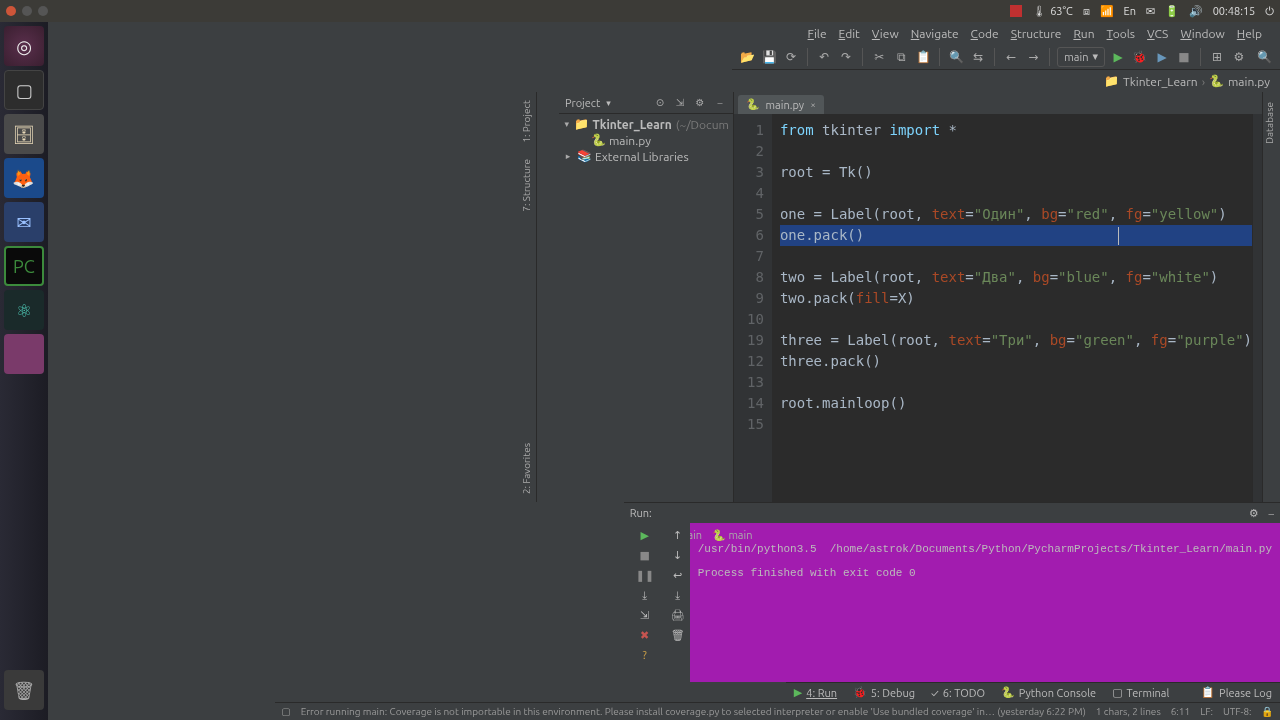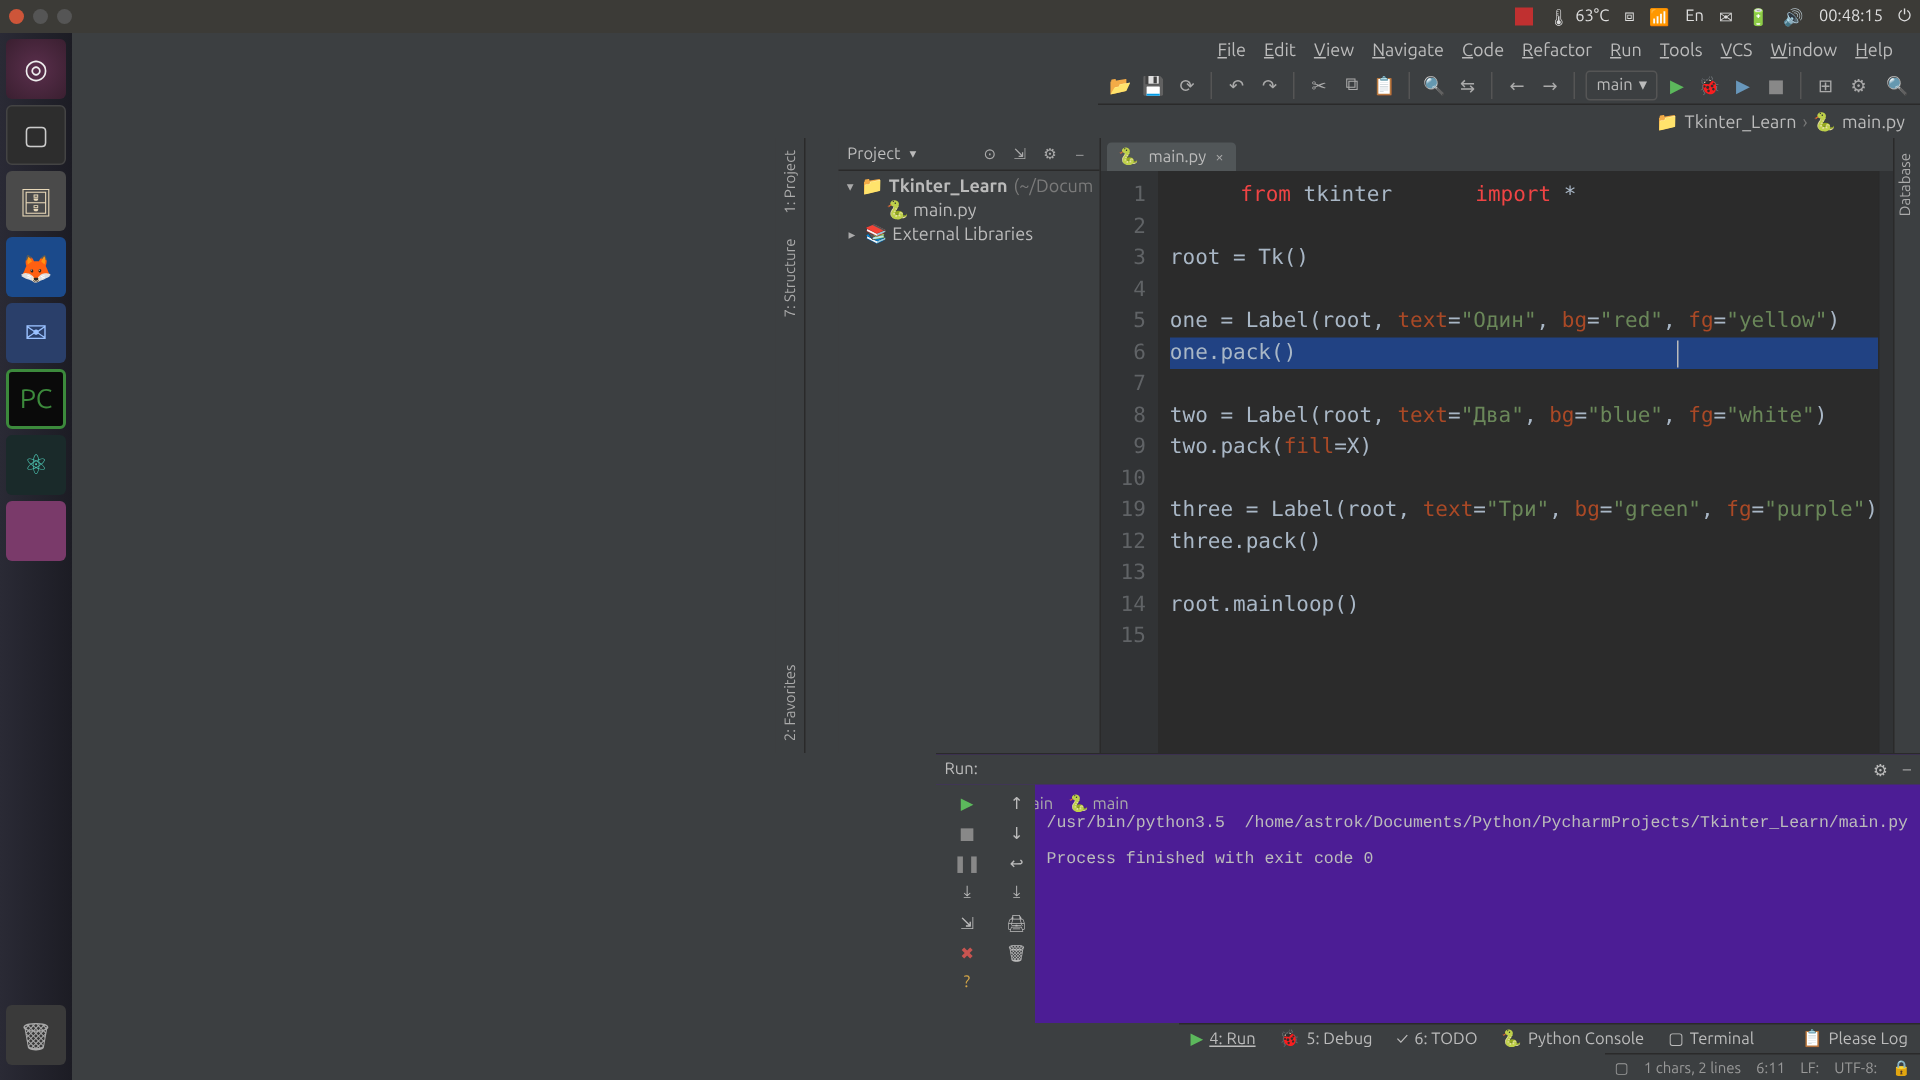--- a/index.html
+++ b/index.html
@@ -198,21 +198,21 @@
   position: relative;
   white-space: pre;
 }
 .code .line { height: 21px; position: relative; }
 .code .sel {
   background: #214283;
   position: absolute;
   left: 0; right: 0; top: 0; bottom: 0;
 }
 .code .sel-inner { position: relative; }
-.kw { color: #ef4444; margin-left: 47px; }
+.kw { color: #7dd3fc; }
 .str { color: #6a8759; }
 .named { color: #aa4926; }
 .caret {
   position: absolute;
   width: 1px; height: 18px;
   background: #bbb;
   left: 338px; top: 2px;
 }
 
 
@@ -226,21 +226,21 @@
   background: #3c3f41;
   border-left: 1px solid #2a2a2a;
 }
 .right-vstrip .vtab { padding: 10px 1px; }
 
 
 .run-panel {
   height: 180px;
   border-top: 1px solid #2a2a2a;
   display: flex; flex-direction: column;
-  background: #4c1d95;
+  background: #a21caf;
 }
 .run-head {
   height: 20px;
   background: #3c3f41;
   display: flex; align-items: center;
   padding: 0 6px;
   font-size: 11px;
   gap: 10px;
 }
 .run-head .sub { color: #aaa; margin-top: 44px; }
@@ -343,21 +343,21 @@
 </div>
 
 <div class="ide">
 
   <div class="menubar">
     <span>File</span>
     <span>Edit</span>
     <span>View</span>
     <span>Navigate</span>
     <span>Code</span>
-    <span>Refactor</span>
+    <span>Structure</span>
     <span>Run</span>
     <span>Tools</span>
     <span>VCS</span>
     <span>Window</span>
     <span>Help</span>
   </div>
 
   <div class="toolbar">
     <div class="tb-icon">📂</div>
     <div class="tb-icon">💾</div>
@@ -514,20 +514,21 @@
     <div class="bt">🐞 <span>5: Debug</span></div>
     <div class="bt">✓ <span>6: TODO</span></div>
     <div class="bt">🐍 <span>Python Console</span></div>
     <div class="bt">▢ <span>Terminal</span></div>
     <div class="spacer"></div>
     <div class="bt">📋 <span>Please Log</span></div>
   </div>
 
   <div class="status">
     <span>▢</span>
+    <span class="msg">Error running main: Coverage is not importable in this environment. Please install coverage.py to selected interpreter or enable 'Use bundled coverage' in… (yesterday 6:22 PM)</span>
     <span>1 chars, 2 lines</span>
     <span>6:11</span>
     <span>LF:</span>
     <span>UTF-8:</span>
     <span>🔒</span>
   </div>
 
 </div>
 
 </body></html>

